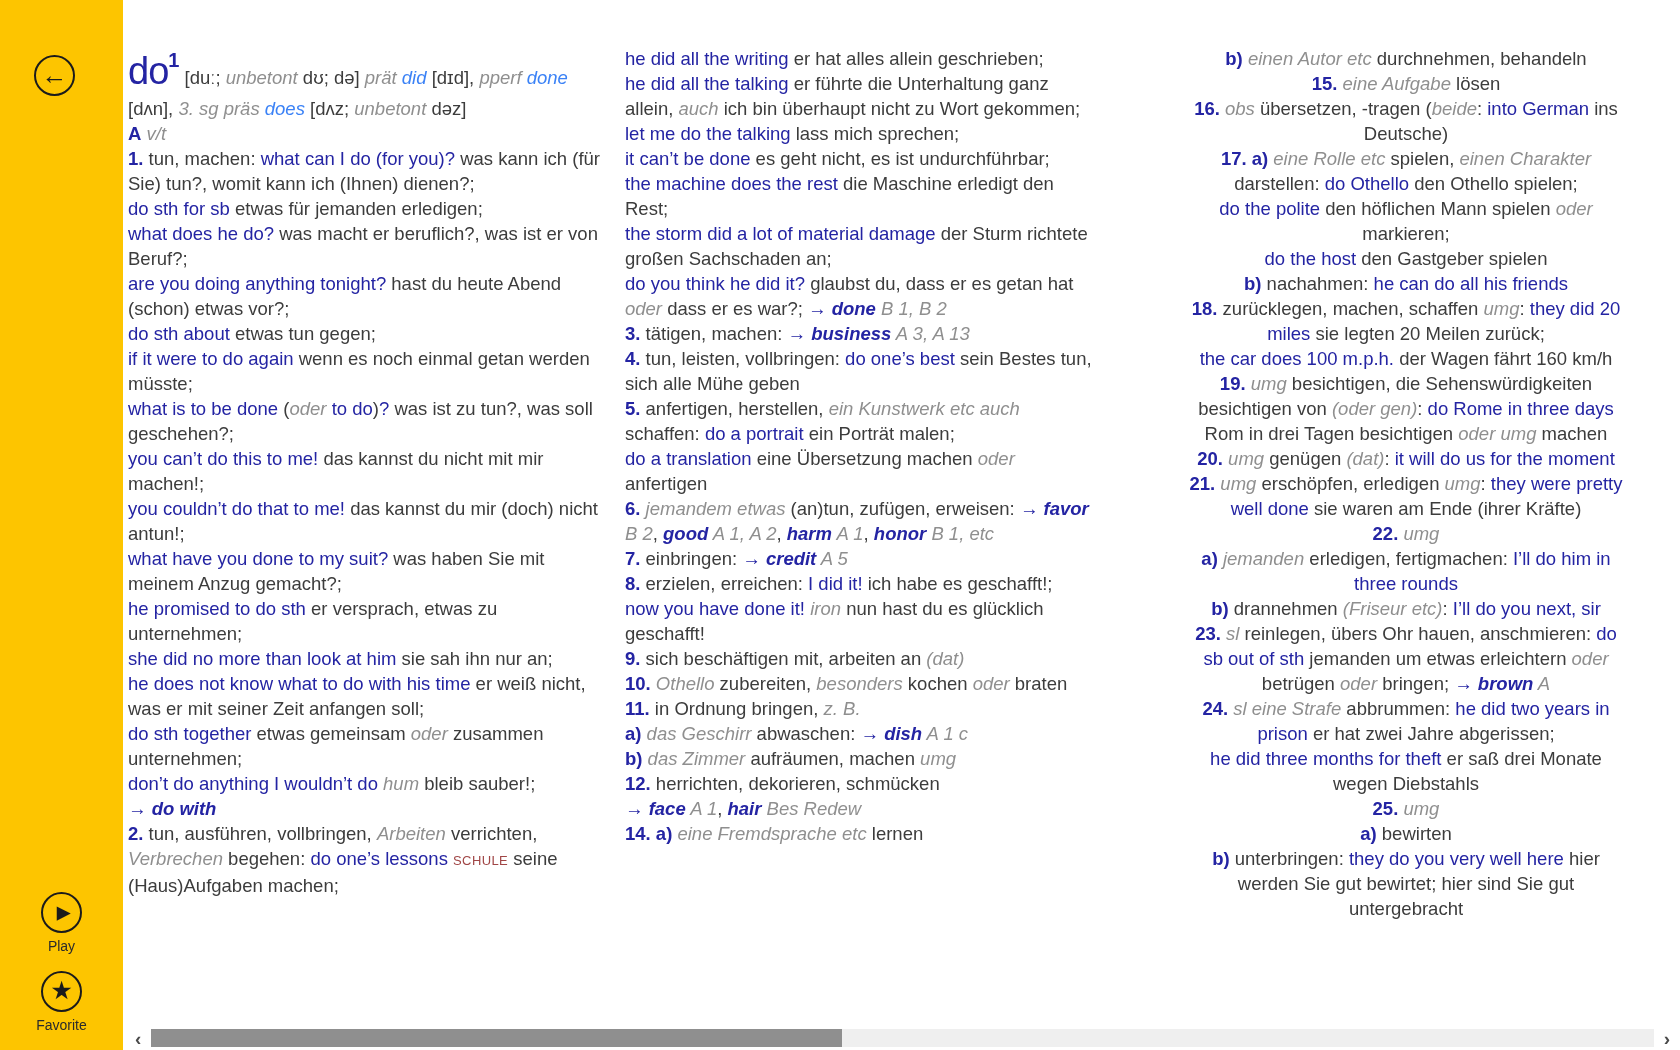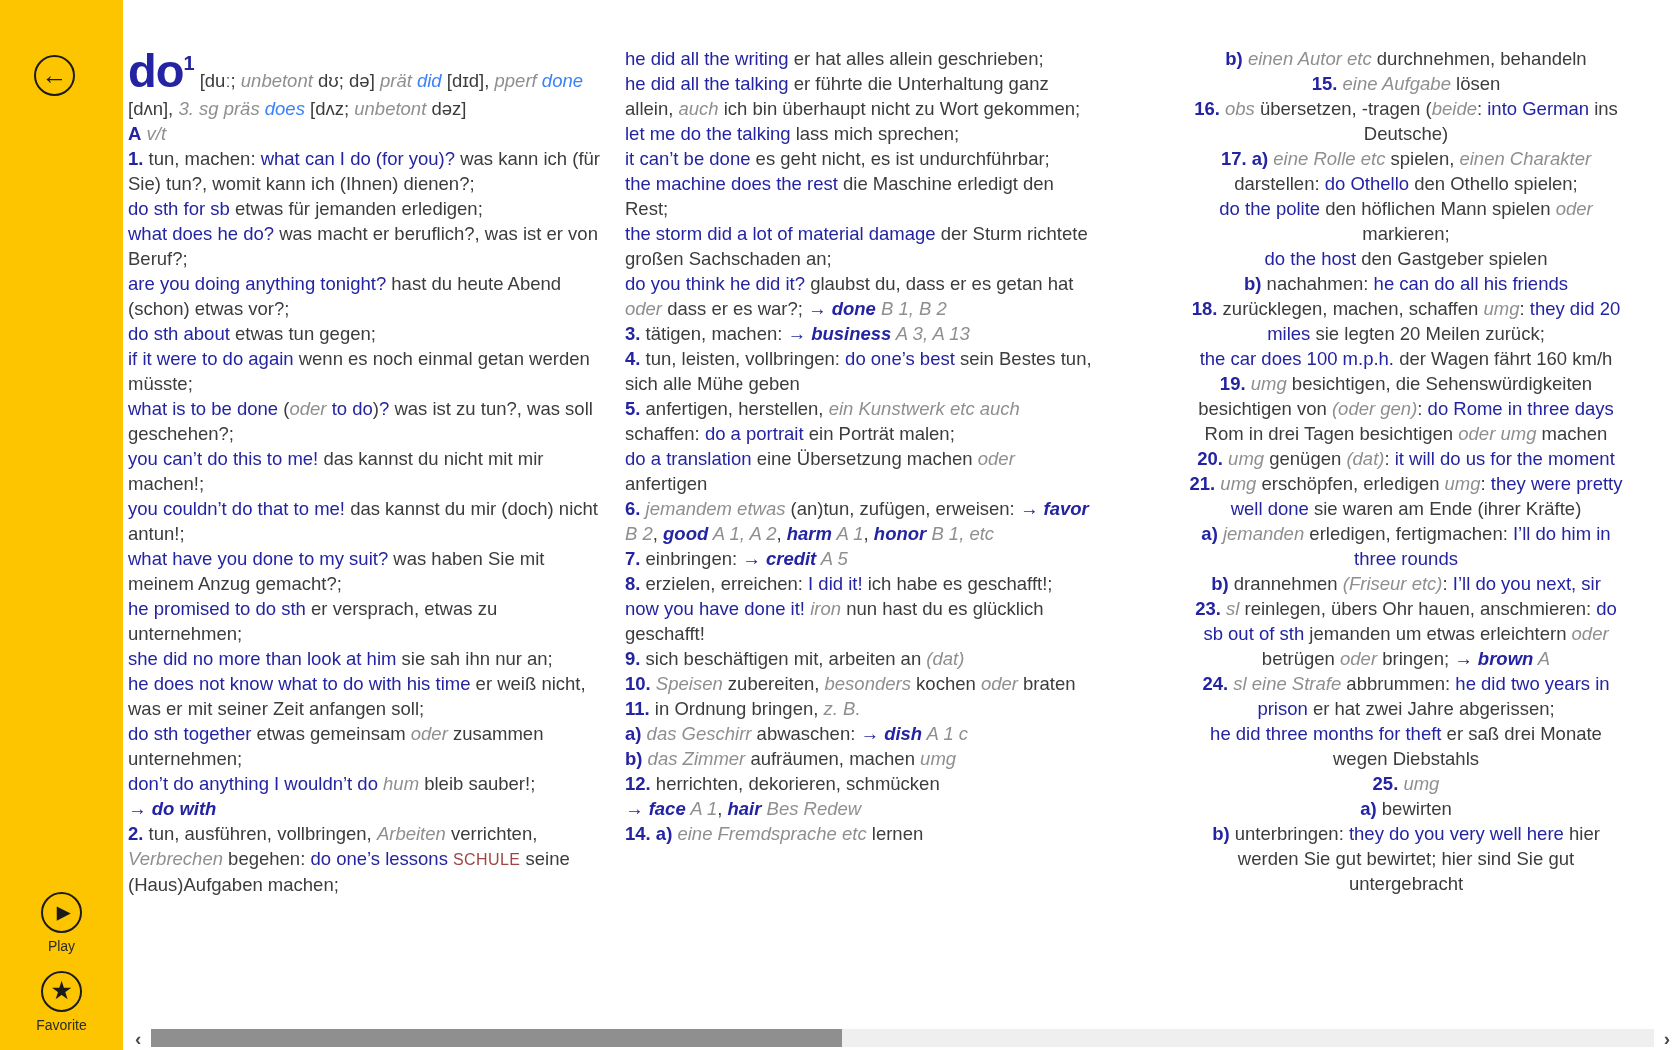--- a/index.html
+++ b/index.html
@@ -31,22 +31,22 @@
   .col2{left:625px;width:472px;}
   .col3{left:1186px;width:440px;text-align:center;}
   .col p{margin:0;}
   .s-t{color:#3C3C3C;}
   .s-i{color:#3b82f6;font-style:italic;}
   .s-g{color:#8F8F8F;font-style:italic;}
   .s-b{color:#2424A3;font-weight:400;}
   .s-n{color:#2424A3;font-weight:700;}
   .s-a{color:#2424A3;}
   .s-r{color:#2424A3;font-weight:700;font-style:italic;cursor:pointer;}
-  .s-sc{color:#A04545;font-size:16px;letter-spacing:0.4px;}
-  .s-hw{color:#2424A3;font-weight:700;font-size:47px;line-height:50px;letter-spacing:-1px;}
+  .s-sc{color:#A04545;font-size:13px;letter-spacing:0.4px;}
+  .s-hw{color:#2424A3;font-weight:400;font-size:38px;line-height:50px;letter-spacing:-1px;}
   .s-sup{color:#2424A3;font-weight:700;font-size:20px;vertical-align:17px;}
   
   .scrollbar{position:absolute;left:123px;right:0;bottom:1px;height:22px;display:flex;align-items:center;background:#ffffff;}
   .sb-arrow{font-size:19px;font-weight:bold;color:#4a4a4a;line-height:1;padding:0 0;cursor:pointer;}
   .sb-arrow.left{margin-left:12px;}
   .sb-arrow.right{margin-right:10px;}
   .sb-track{flex:1;height:18px;background:#efefef;margin:0 10px;position:relative;cursor:pointer;}
   .sb-thumb{position:absolute;left:0;top:0;height:18px;width:46%;background:#8f8f8f;cursor:pointer;}
 </style>
 </head>
@@ -104,41 +104,42 @@
       <p><span class="s-b">do you think he did it?</span><span class="s-t"> glaubst du, dass er es getan hat </span><span class="s-g">oder</span><span class="s-t"> dass er es war?; </span><span class="s-a">→ </span><span class="s-r">done</span><span class="s-g"> B 1, B 2</span></p>
       <p><span class="s-n">3.</span><span class="s-t"> tätigen, machen: </span><span class="s-a">→ </span><span class="s-r">business</span><span class="s-g"> A 3, A 13</span></p>
       <p><span class="s-n">4.</span><span class="s-t"> tun, leisten, vollbringen: </span><span class="s-b">do one’s best</span><span class="s-t"> sein Bestes tun, sich alle Mühe geben</span></p>
       <p><span class="s-n">5.</span><span class="s-t"> anfertigen, herstellen, </span><span class="s-g">ein Kunstwerk etc auch</span><span class="s-t"> schaffen: </span><span class="s-b">do a portrait</span><span class="s-t"> ein Porträt malen;</span></p>
       <p><span class="s-b">do a translation</span><span class="s-t"> eine Übersetzung machen </span><span class="s-g">oder</span><span class="s-t"> anfertigen</span></p>
       <p><span class="s-n">6.</span><span class="s-t"> </span><span class="s-g">jemandem etwas</span><span class="s-t"> (an)tun, zufügen, erweisen: </span><span class="s-a">→ </span><span class="s-r">favor</span><span class="s-g"> B 2</span><span class="s-t">, </span><span class="s-r">good</span><span class="s-g"> A 1, A 2</span><span class="s-t">, </span><span class="s-r">harm</span><span class="s-g"> A 1</span><span class="s-t">, </span><span class="s-r">honor</span><span class="s-g"> B 1, etc</span></p>
       <p><span class="s-n">7.</span><span class="s-t"> einbringen: </span><span class="s-a">→ </span><span class="s-r">credit</span><span class="s-g"> A 5</span></p>
       <p><span class="s-n">8.</span><span class="s-t"> erzielen, erreichen: </span><span class="s-b">I did it!</span><span class="s-t"> ich habe es geschafft!;</span></p>
       <p><span class="s-b">now you have done it!</span><span class="s-t"> </span><span class="s-g">iron</span><span class="s-t"> nun hast du es glücklich geschafft!</span></p>
       <p><span class="s-n">9.</span><span class="s-t"> sich beschäftigen mit, arbeiten an </span><span class="s-g">(dat)</span></p>
-      <p><span class="s-n">10.</span><span class="s-t"> </span><span class="s-g">Speisen</span><span class="s-t"> zubereiten, </span><span class="s-g">besonders</span><span class="s-t"> kochen </span><span class="s-g">oder</span><span class="s-t"> braten</span></p>
+      <p><span class="s-n">10.</span><span class="s-t"> </span><span class="s-g">Othello</span><span class="s-t"> zubereiten, </span><span class="s-g">besonders</span><span class="s-t"> kochen </span><span class="s-g">oder</span><span class="s-t"> braten</span></p>
       <p><span class="s-n">11.</span><span class="s-t"> in Ordnung bringen, </span><span class="s-g">z. B.</span></p>
       <p><span class="s-n">a)</span><span class="s-t"> </span><span class="s-g">das Geschirr</span><span class="s-t"> abwaschen: </span><span class="s-a">→ </span><span class="s-r">dish</span><span class="s-g"> A 1 c</span></p>
       <p><span class="s-n">b)</span><span class="s-t"> </span><span class="s-g">das Zimmer</span><span class="s-t"> aufräumen, machen </span><span class="s-g">umg</span></p>
       <p><span class="s-n">12.</span><span class="s-t"> herrichten, dekorieren, schmücken</span></p>
       <p><span class="s-a">→ </span><span class="s-r">face</span><span class="s-g"> A 1</span><span class="s-t">, </span><span class="s-r">hair</span><span class="s-g"> Bes Redew</span></p>
       <p><span class="s-n">14. a)</span><span class="s-t"> </span><span class="s-g">eine Fremdsprache etc</span><span class="s-t"> lernen</span></p>
     </div>
   <div class="col col3">
       <p><span class="s-n">b)</span><span class="s-t"> </span><span class="s-g">einen Autor etc</span><span class="s-t"> durchnehmen, behandeln</span></p>
       <p><span class="s-n">15.</span><span class="s-t"> </span><span class="s-g">eine Aufgabe</span><span class="s-t"> lösen</span></p>
       <p><span class="s-n">16.</span><span class="s-t"> </span><span class="s-g">obs</span><span class="s-t"> übersetzen, -tragen (</span><span class="s-g">beide</span><span class="s-t">: </span><span class="s-b">into German</span><span class="s-t"> ins Deutsche)</span></p>
       <p><span class="s-n">17. a)</span><span class="s-t"> </span><span class="s-g">eine Rolle etc</span><span class="s-t"> spielen, </span><span class="s-g">einen Charakter</span><span class="s-t"> darstellen: </span><span class="s-b">do Othello</span><span class="s-t"> den Othello spielen;</span></p>
       <p><span class="s-b">do the polite</span><span class="s-t"> den höflichen Mann spielen </span><span class="s-g">oder</span><span class="s-t"> markieren;</span></p>
       <p><span class="s-b">do the host</span><span class="s-t"> den Gastgeber spielen</span></p>
       <p><span class="s-n">b)</span><span class="s-t"> nachahmen: </span><span class="s-b">he can do all his friends</span></p>
       <p><span class="s-n">18.</span><span class="s-t"> zurücklegen, machen, schaffen </span><span class="s-g">umg</span><span class="s-t">: </span><span class="s-b">they did 20 miles</span><span class="s-t"> sie legten 20 Meilen zurück;</span></p>
       <p><span class="s-b">the car does 100 m.p.h.</span><span class="s-t"> der Wagen fährt 160 km/h</span></p>
       <p><span class="s-n">19.</span><span class="s-t"> </span><span class="s-g">umg</span><span class="s-t"> besichtigen, die Sehenswürdigkeiten besichtigen von </span><span class="s-g">(oder gen)</span><span class="s-t">: </span><span class="s-b">do Rome in three days</span><span class="s-t"> Rom in drei Tagen besichtigen </span><span class="s-g">oder umg</span><span class="s-t"> machen</span></p>
       <p><span class="s-n">20.</span><span class="s-t"> </span><span class="s-g">umg</span><span class="s-t"> genügen </span><span class="s-g">(dat)</span><span class="s-t">: </span><span class="s-b">it will do us for the moment</span></p>
       <p><span class="s-n">21.</span><span class="s-t"> </span><span class="s-g">umg</span><span class="s-t"> erschöpfen, erledigen </span><span class="s-g">umg</span><span class="s-t">: </span><span class="s-b">they were pretty well done</span><span class="s-t"> sie waren am Ende (ihrer Kräfte)</span></p>
+      <p><span class="s-n">22.</span><span class="s-t"> </span><span class="s-g">umg</span></p>
       <p><span class="s-n">a)</span><span class="s-t"> </span><span class="s-g">jemanden</span><span class="s-t"> erledigen, fertigmachen: </span><span class="s-b">I’ll do him in three rounds</span></p>
       <p><span class="s-n">b)</span><span class="s-t"> drannehmen </span><span class="s-g">(Friseur etc)</span><span class="s-t">: </span><span class="s-b">I’ll do you next, sir</span></p>
       <p><span class="s-n">23.</span><span class="s-t"> </span><span class="s-g">sl</span><span class="s-t"> reinlegen, übers Ohr hauen, anschmieren: </span><span class="s-b">do sb out of sth</span><span class="s-t"> jemanden um etwas erleichtern </span><span class="s-g">oder</span><span class="s-t"> betrügen </span><span class="s-g">oder</span><span class="s-t"> bringen; </span><span class="s-a">→ </span><span class="s-r">brown</span><span class="s-g"> A</span></p>
       <p><span class="s-n">24.</span><span class="s-t"> </span><span class="s-g">sl eine Strafe</span><span class="s-t"> abbrummen: </span><span class="s-b">he did two years in prison</span><span class="s-t"> er hat zwei Jahre abgerissen;</span></p>
       <p><span class="s-b">he did three months for theft</span><span class="s-t"> er saß drei Monate wegen Diebstahls</span></p>
       <p><span class="s-n">25.</span><span class="s-t"> </span><span class="s-g">umg</span></p>
       <p><span class="s-n">a)</span><span class="s-t"> bewirten</span></p>
       <p><span class="s-n">b)</span><span class="s-t"> unterbringen: </span><span class="s-b">they do you very well here</span><span class="s-t"> hier werden Sie gut bewirtet; hier sind Sie gut untergebracht</span></p>
     </div>
 </div>

